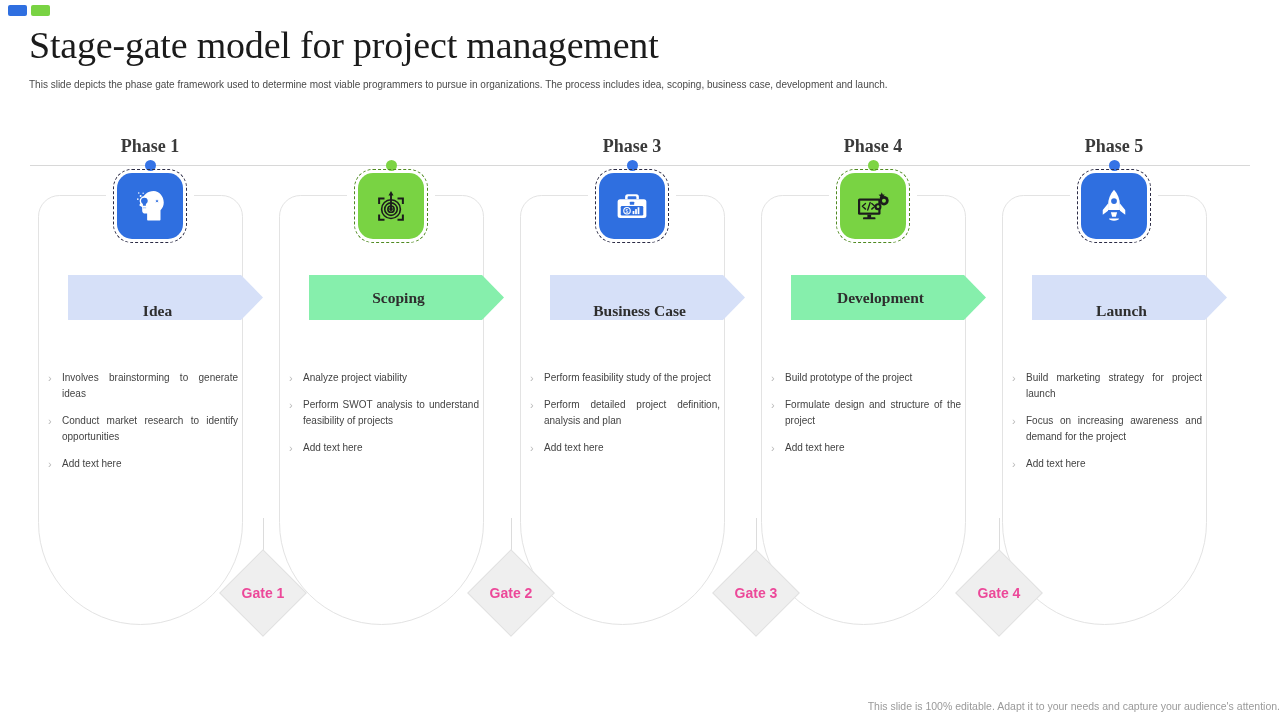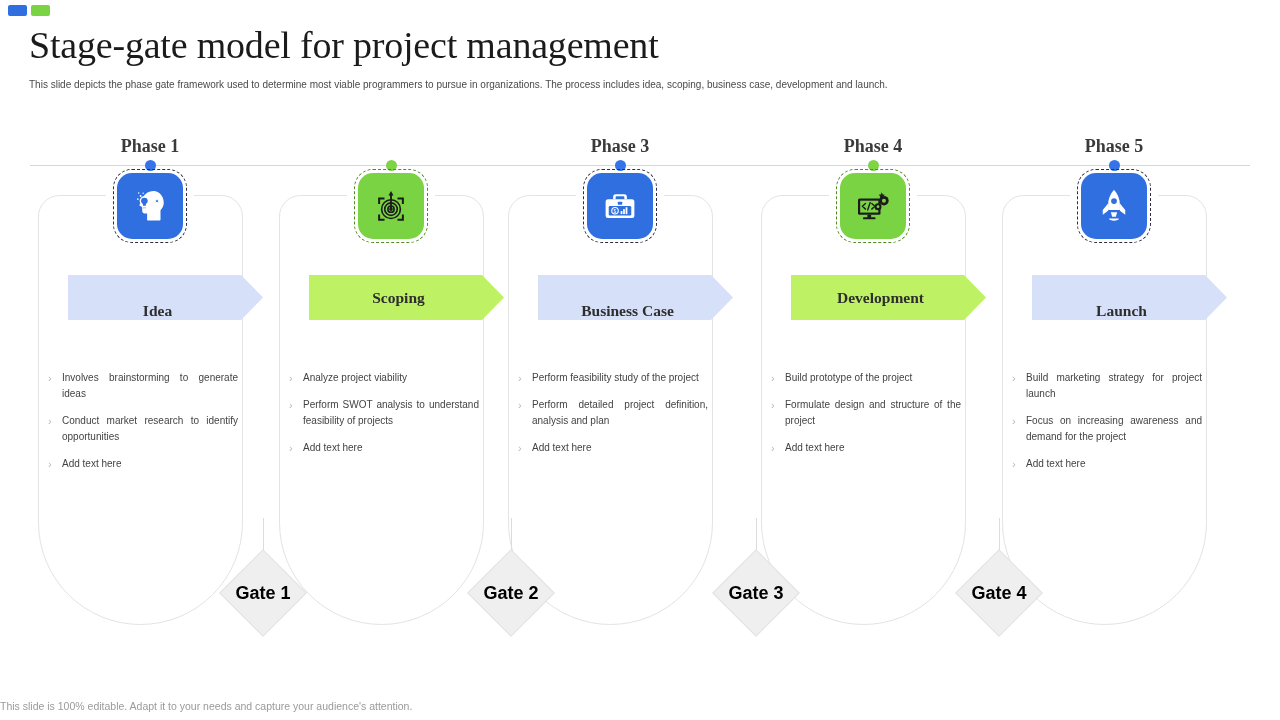--- a/index.html
+++ b/index.html
@@ -85,21 +85,21 @@
   
   .banner {
     position:absolute; top:165px; left:38px;
     width:195px; height:45px;
     display:flex; align-items:center; justify-content:center;
     clip-path:polygon(0 0, calc(100% - 22px) 0, 100% 50%, calc(100% - 22px) 100%, 0 100%);
     font-family:"Liberation Serif", serif;
     font-weight:bold; font-size:15.5px; color:#2e2e2e;
   }
   .banner.blue { background:#d6e0f8;align-items:flex-end; }
-  .banner.green { background:#bef264;font-family:Liberation Serif, serif; }
+  .banner.green { background:#86efac;font-family:Liberation Serif, serif; }
   .banner span { padding-right:16px; }
 
   
   .bullets {
     position:absolute; top:260px; left:18px; width:190px;
   }
   .bullet { display:flex; margin-bottom:11px; }
   .bullet .mark {
     flex:0 0 auto; width:14px;
     font-size:11px; color:#b9b9b9; line-height:16px;
@@ -117,27 +117,27 @@
 
   
   .gate {
     position:absolute; width:62px; height:62px;
     background:#efefef; border:1px solid #e0e0e0;
     transform:rotate(45deg);
   }
   .gate-label {
     position:absolute; width:90px; height:20px;
     display:flex; align-items:center; justify-content:center;
-    font-size:18px; font-weight:bold; color:#000000;
+    font-size:14px; font-weight:bold; color:#ec4899;
   }
 
   
   .footer {
     position:absolute; left:0; top:700px; width:1280px;
-    text-align:left;
+    text-align:right;
     font-size:10.5px; color:#9a9a9a;
   }
 </style>
 </head>
 <body>
 
 <div class="slide">
 
   <div class="chips">
     <div class="chip blue"></div>
@@ -213,21 +213,21 @@
             <div class="bullet">
         <span class="mark">›</span>
         <span class="txt">Perform SWOT analysis to understand feasibility of projects</span>
       </div>
             <div class="bullet">
         <span class="mark">›</span>
         <span class="txt">Add text here</span>
       </div>
           </div>
   </div>
-        <div class="col" style="left: 500px;">
+        <div class="col" style="left: 512px;">
     <div class="phase-label">Phase 3</div>
     <div class="rail-dot blue"></div>
     <div class="pod"></div>
     <div class="pod-notch"></div>
     <div class="tile blue">
 
     <svg viewBox="0 0 64 64" xmlns="http://www.w3.org/2000/svg">
       <path d="M25 13h14a4 4 0 0 1 4 4v4h-4v-3a1.5 1.5 0 0 0-1.5-1.5h-11A1.5 1.5 0 0 0 25 18v3h-4v-4a4 4 0 0 1 4-4z" fill="#ffffff"></path>
       <rect x="9" y="21" width="46" height="30" rx="4" fill="#ffffff"></rect>
       <rect x="28.5" y="25" width="7" height="5" rx="1" fill="#2f6fe0"></rect>

